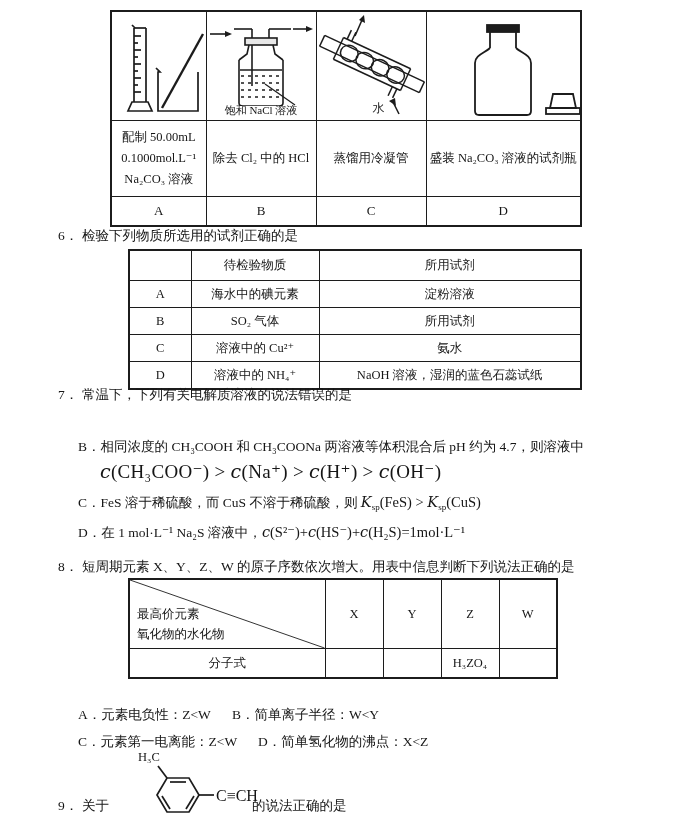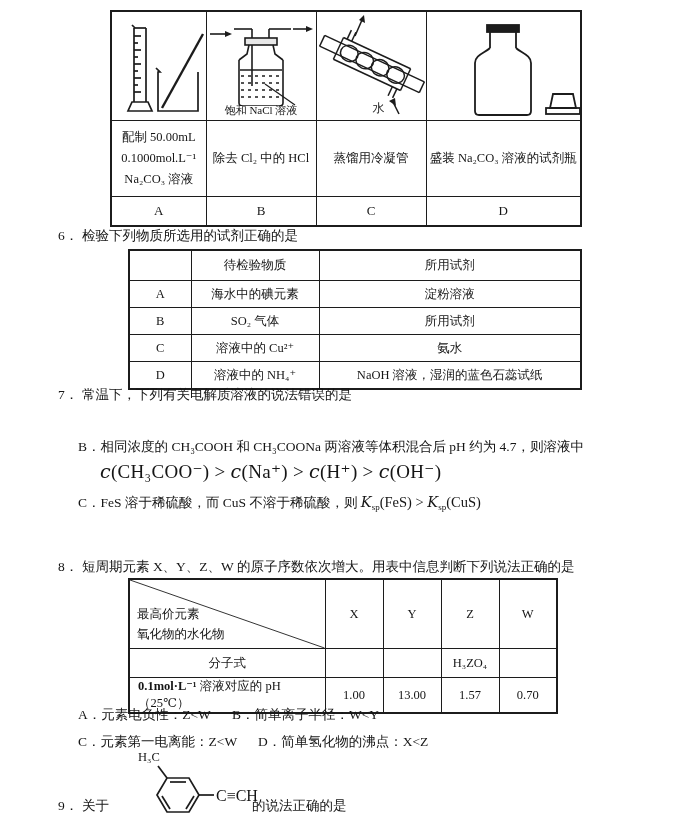--- a/index.html
+++ b/index.html
@@ -202,20 +202,23 @@
   <div class="abs stemline" style="left:58px;top:386px;">
     <span class="qnum">7．</span><span>常温下，下列有关电解质溶液的说法错误的是</span>
   </div>
   <div class="abs optline" style="left:78px;top:438px;">
     <span>B．</span><span>相同浓度的 CH₃COOH 和 CH₃COONa 两溶液等体积混合后 pH 约为 4.7，则溶液中</span>
   </div>
   <div class="abs optline disp" style="left:100px;top:460px;"><span class="p-var">c</span><span>(CH₃COO⁻) &gt; </span><span class="p-var">c</span><span>(Na⁺) &gt; </span><span class="p-var">c</span><span>(H⁺) &gt; </span><span class="p-var">c</span><span>(OH⁻)</span></div>
   <div class="abs optline" style="left:78px;top:494px;">
     <span>C．</span><span>FeS 溶于稀硫酸，而 CuS 不溶于稀硫酸，则 </span><span class="kmath"><span class="p-var">K</span><span class="p-sub">sp</span><span>(FeS) &gt; </span><span class="p-var">K</span><span class="p-sub">sp</span><span>(CuS)</span></span>
   </div>
+  <div class="abs optline" style="left:78px;top:524px;">
+    <span>D．</span><span>在 1 mol·L⁻¹ Na₂S 溶液中，</span><span class="kmath"><span class="p-var">c</span><span>(S²⁻)+</span><span class="p-var">c</span><span>(HS⁻)+</span><span class="p-var">c</span><span>(H₂S)=1mol·L⁻¹</span></span>
+  </div>
 
   <div class="abs stemline" style="left:58px;top:558px;">
     <span class="qnum">8．</span><span>短周期元素 X、Y、Z、W 的原子序数依次增大。用表中信息判断下列说法正确的是</span>
   </div>
   <table class="q8-table outer abs" style="left:128px;top:578px;width:428px;">
     <colgroup>
         <col style="width:196px">
         <col style="width:58px">
         <col style="width:58px">
         <col style="width:58px">
@@ -237,29 +240,20 @@
       <td>Z</td>
       <td>W</td>
     </tr>
     <tr>
       <td style="height:28px;">分子式</td>
       <td></td>
       <td></td>
       <td>H₃ZO₄</td>
       <td></td>
     </tr>
-    <tr>
-      <td class="phlabel" style="height:30px;">
-        <span class="bold">0.1mol·L⁻¹</span><span> 溶液对应的 pH（25℃）</span>
-      </td>
-      <td>1.00</td>
-      <td>13.00</td>
-      <td>1.57</td>
-      <td>0.70</td>
-    </tr>
   </tbody>
     </table>
   <div class="abs optline" style="left:78px;top:706px;">
     <span>A．</span><span>元素电负性：Z&lt;W</span>
   </div>
   <div class="abs optline" style="left:232px;top:706px;text-align:right;">
     <span>B．</span><span>简单离子半径：W&lt;Y</span>
   </div>
   <div class="abs optline" style="left:78px;top:733px;">
     <span>C．</span><span>元素第一电离能：Z&lt;W</span>

